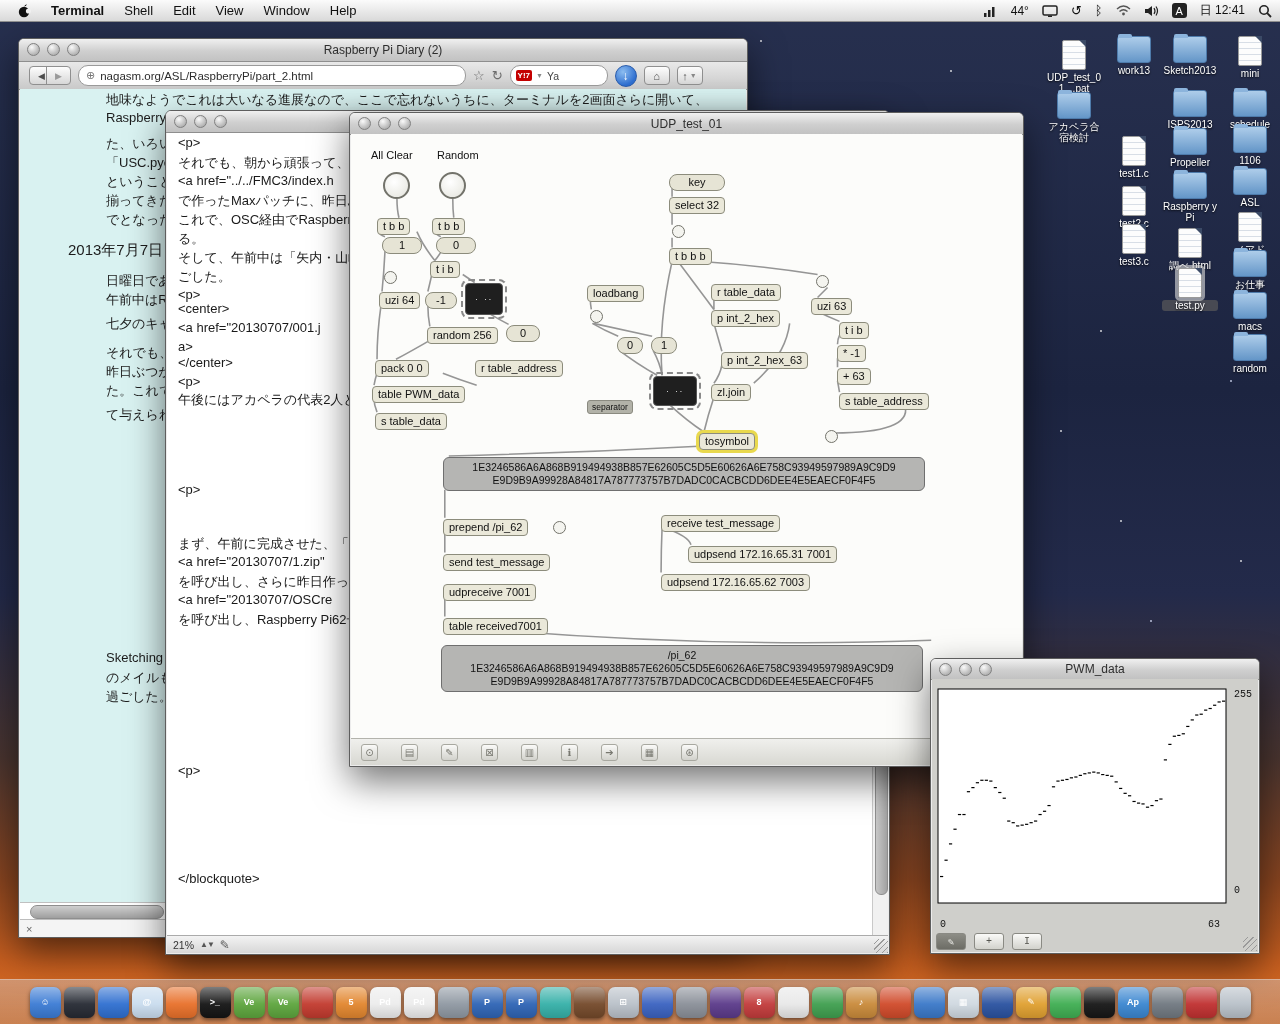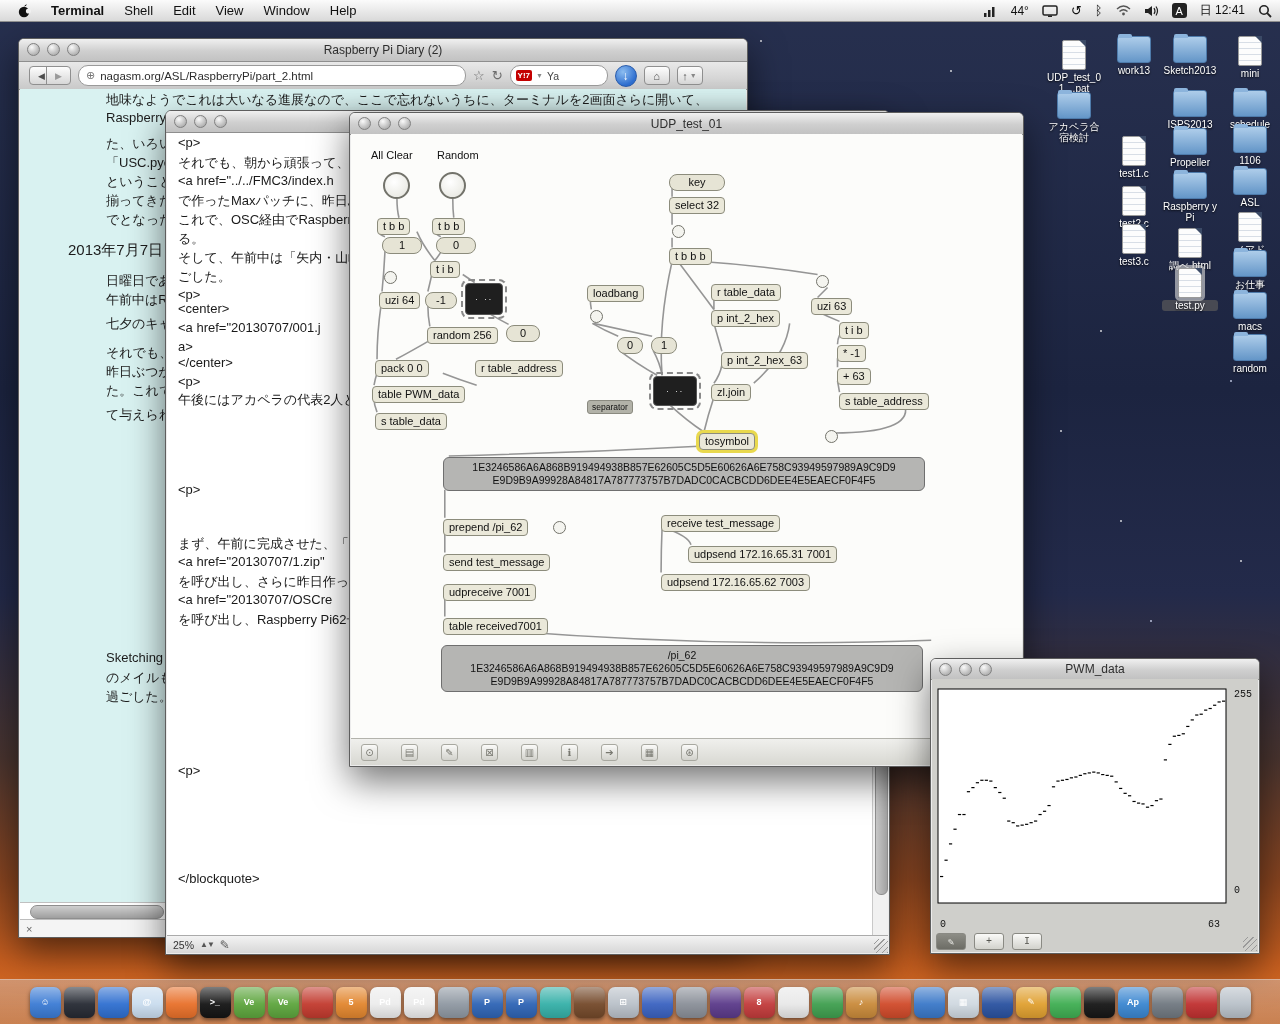--- a/index.html
+++ b/index.html
@@ -330,21 +330,21 @@
         <div class="eline" style="left: 11px; top: 440px;">を呼び出し、さらに昨日作った、こ</div>
         <div class="eline" style="left: 11px; top: 459px;">&lt;a href="20130707/OSCre</div>
         <div class="eline" style="left: 11px; top: 478px;">を呼び出し、Raspberry Pi62号</div>
         <div class="eline" style="left: 11px; top: 630px;">&lt;p&gt;</div>
         <div class="eline" style="left: 11px; top: 738px;">&lt;/blockquote&gt;</div>
       </div>
     <div class="ed-scrollbar">
       <div class="ed-thumb"></div>
     </div>
     <div class="ed-bottom">
-      <span>25%</span>
+      <span>21%</span>
       <span class="stepper">▲▼</span>
       <span class="pencil">✎</span>
     </div>
     <div class="resize-grip"></div>
   </div>
 
   <div class="window" id="maxwin">
     <div class="titlebar">
       <div class="lights">
         <div class="light"></div>

